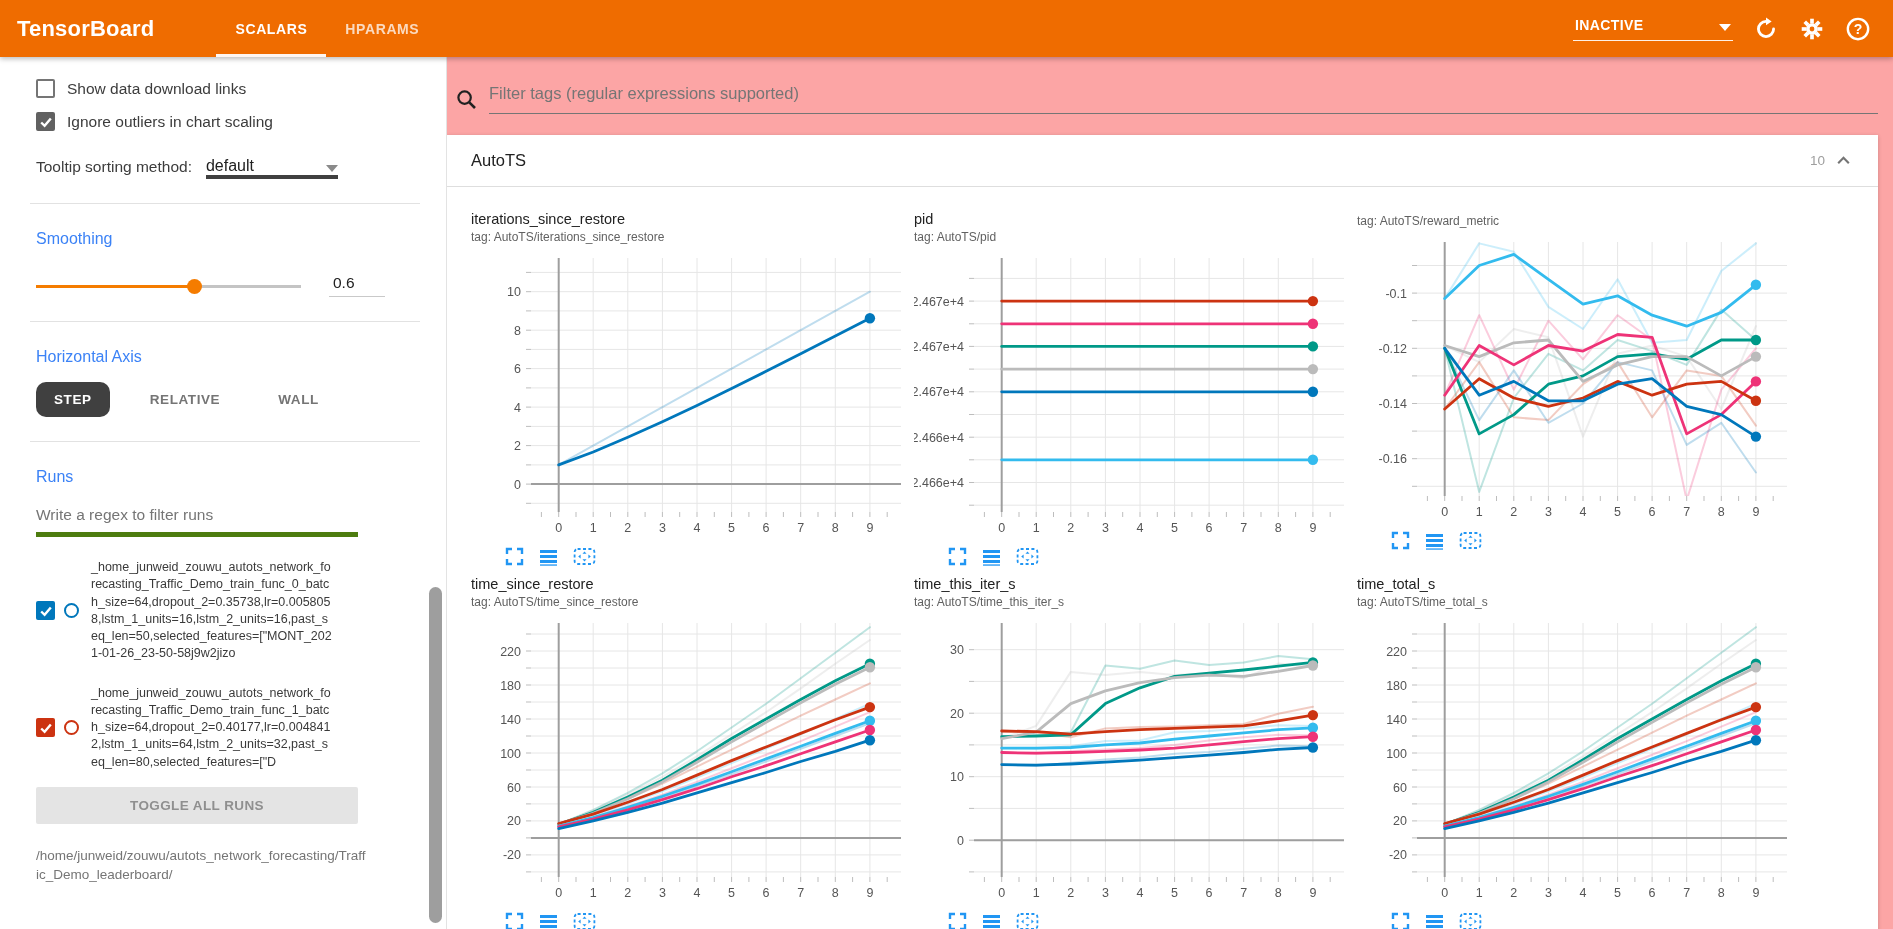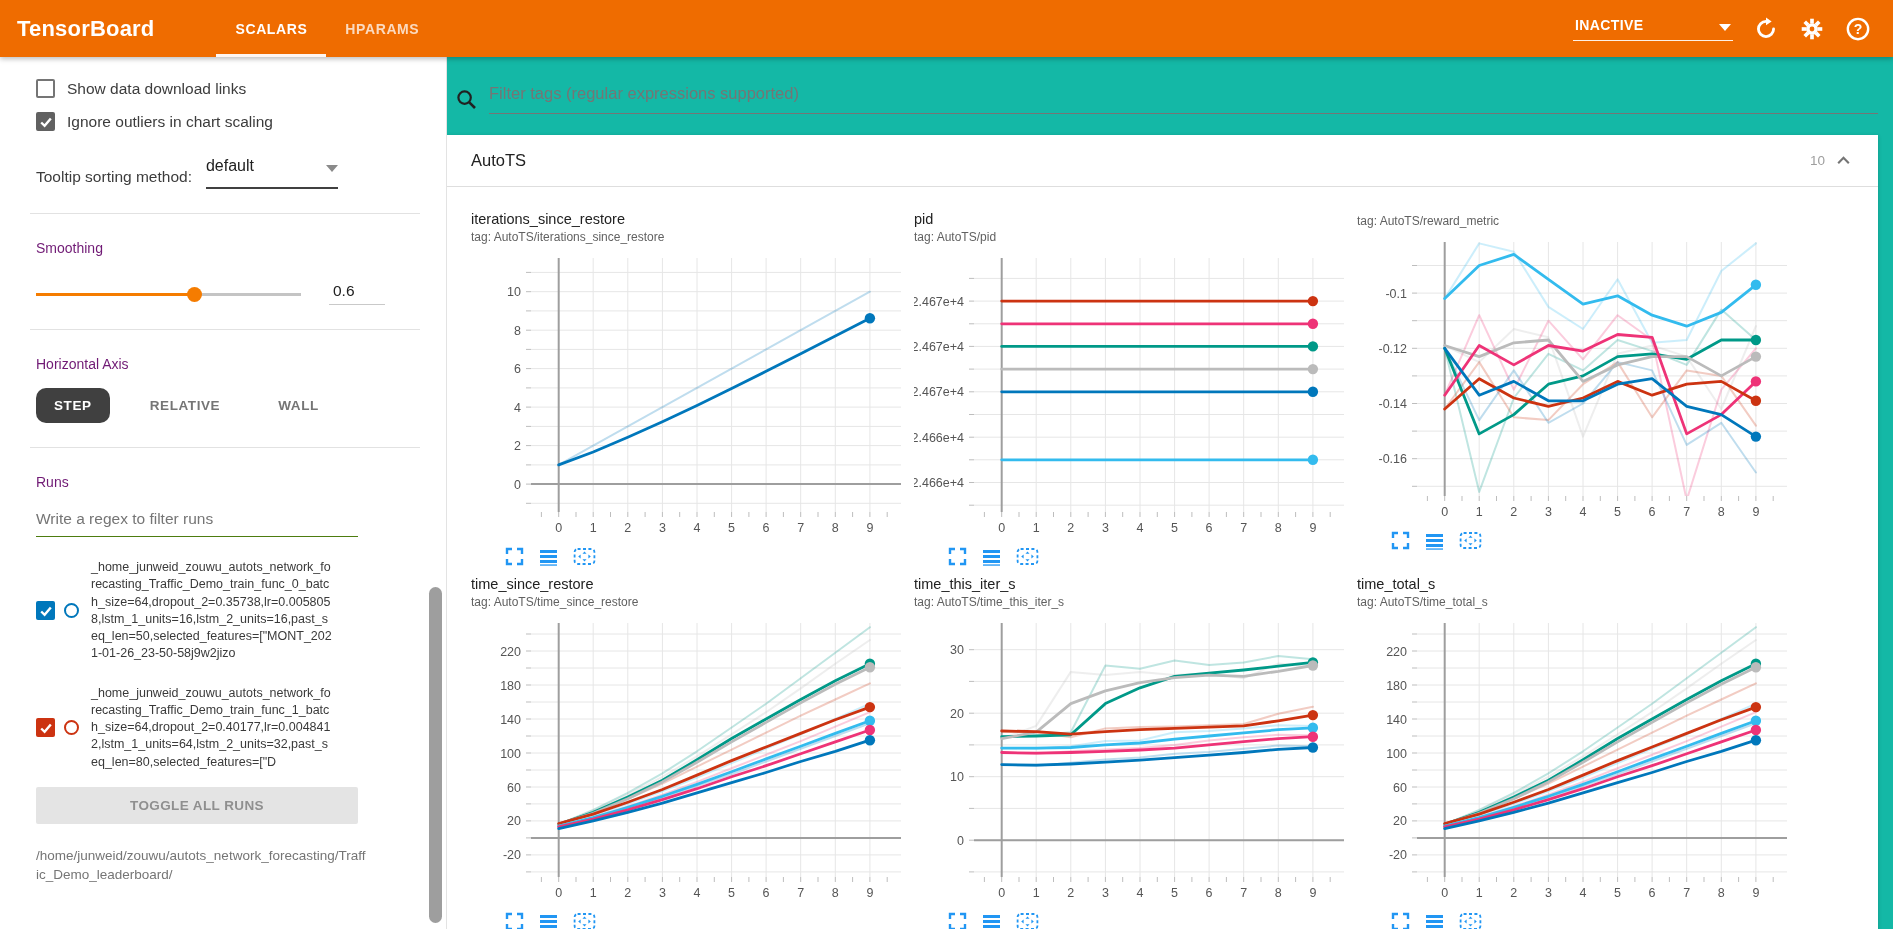--- a/index.html
+++ b/index.html
@@ -17,52 +17,52 @@
   .status-select { display:flex; align-items:flex-end; gap:8px; border-bottom:1px solid rgba(255,255,255,.9);
     padding:0 2px 7px 2px; width:160px; justify-content:space-between; cursor:pointer; }
   .status-select span { font-size:14px; font-weight:bold; letter-spacing:.4px; }
   .caret-down-w { width:0; height:0; border-left:6px solid transparent; border-right:6px solid transparent;
     border-top:7px solid #fff; margin-bottom:2px; }
   .hicon { width:26px; height:26px; cursor:pointer; }
   
   .page { display:flex; height:872px; }
   .sidebar { width:447px; background:#fff; border-right:1px solid #e3e3e3; position:relative;
     padding-top:22px; flex:none; }
-  .main { flex:1; background:#14b8a6; overflow:hidden; }
+  .main { flex:1; background:#fca5a5; overflow:hidden; }
   
   .side-pad { padding:0 26px 0 30px; }
   .cb-row { display:flex; align-items:center; gap:12px; margin:0 0 14px 6px; cursor:pointer; }
   .cb { width:19px; height:19px; border:2px solid #757575; border-radius:2px; background:#fff; flex:none;
     display:flex; align-items:center; justify-content:center; }
   .cb.checked { background:#616161; border-color:#616161; }
   .cb svg { width:14px; height:14px; }
   .cb-label { font-size:15.5px; color:#3c3c3c; }
   .tooltip-row { display:flex; align-items:flex-end; gap:14px; margin:26px 0 0 6px; }
   .tooltip-label { font-size:15.5px; color:#3c3c3c; padding-bottom:3px; }
   .dd { display:flex; align-items:flex-end; justify-content:space-between; width:132px;
-    border-bottom:2px solid #404040; padding-bottom:12px; cursor:pointer; }
+    border-bottom:4px solid #404040; padding-bottom:0; cursor:pointer; }
   .dd span { font-size:16px; color:#212121; }
   .caret-down-g { width:0; height:0; border-left:6px solid transparent; border-right:6px solid transparent;
     border-top:7px solid #8a8a8a; margin-bottom:3px; }
   .divider { height:1px; background:#e2e2e2; margin-top:24px; }
-  .section-label { font-size:14px; color:#701a75; margin:26px 0 0 6px; }
+  .section-label { font-size:16px; color:#3b82f6; margin:26px 0 0 6px; }
   .slider-row { display:flex; align-items:center; margin:26px 0 0 6px; }
   .slider { position:relative; width:265px; height:16px; cursor:pointer; }
   .slider .track { position:absolute; top:7px; left:0; right:0; height:3px; background:#c4c4c4; }
   .slider .fill { position:absolute; top:7px; left:0; height:3px; background:#f57c00; }
   .slider .thumb { position:absolute; top:1px; width:15px; height:15px; border-radius:50%;
     background:#f57c00; margin-left:-8px; }
   .slider-value { margin-left:28px; width:56px; font-size:15.5px; color:#212121;
     border-bottom:1px solid #c9c9c9; padding:0 4px 4px 4px; }
   .axis-btns { display:flex; align-items:center; gap:22px; margin:16px 0 0 6px; }
   .axis-btn { font-size:13.5px; font-weight:bold; letter-spacing:.6px; color:#757575;
     padding:10px 18px; border-radius:3px; cursor:pointer; }
   .axis-btn.active { background:#404040; color:#fff;border-radius:10px; }
   .runs-filter { margin:14px 0 0 6px; width:322px; border:none; outline:none; font-size:15.5px;
-    color:#212121; border-bottom:1px solid #4d7c0f; padding:6px 0 8px 0; background:transparent;
+    color:#212121; border-bottom:5px solid #4d7c0f; padding:6px 0 8px 0; background:transparent;
     font-family:"Liberation Sans", sans-serif; }
   .runs-filter::placeholder { color:#757575; }
   .run-item { display:flex; align-items:center; gap:9px; margin:22px 0 0 6px; cursor:pointer; }
   .run-check { width:19px; height:19px; border-radius:2px; flex:none; display:flex;
     align-items:center; justify-content:center; }
   .run-check svg { width:14px; height:14px; }
   .run-radio { width:15px; height:15px; border-radius:50%; border:2.5px solid; flex:none; background:#fff; }
   .run-name { font-size:12.5px; color:#3a3a3a; width:242px; word-break:break-all; line-height:1.38;
     margin-left:3px; }
   .toggle-all { margin:16px 0 0 6px; width:322px; height:37px; background:#e4e4e4; border-radius:2px;

